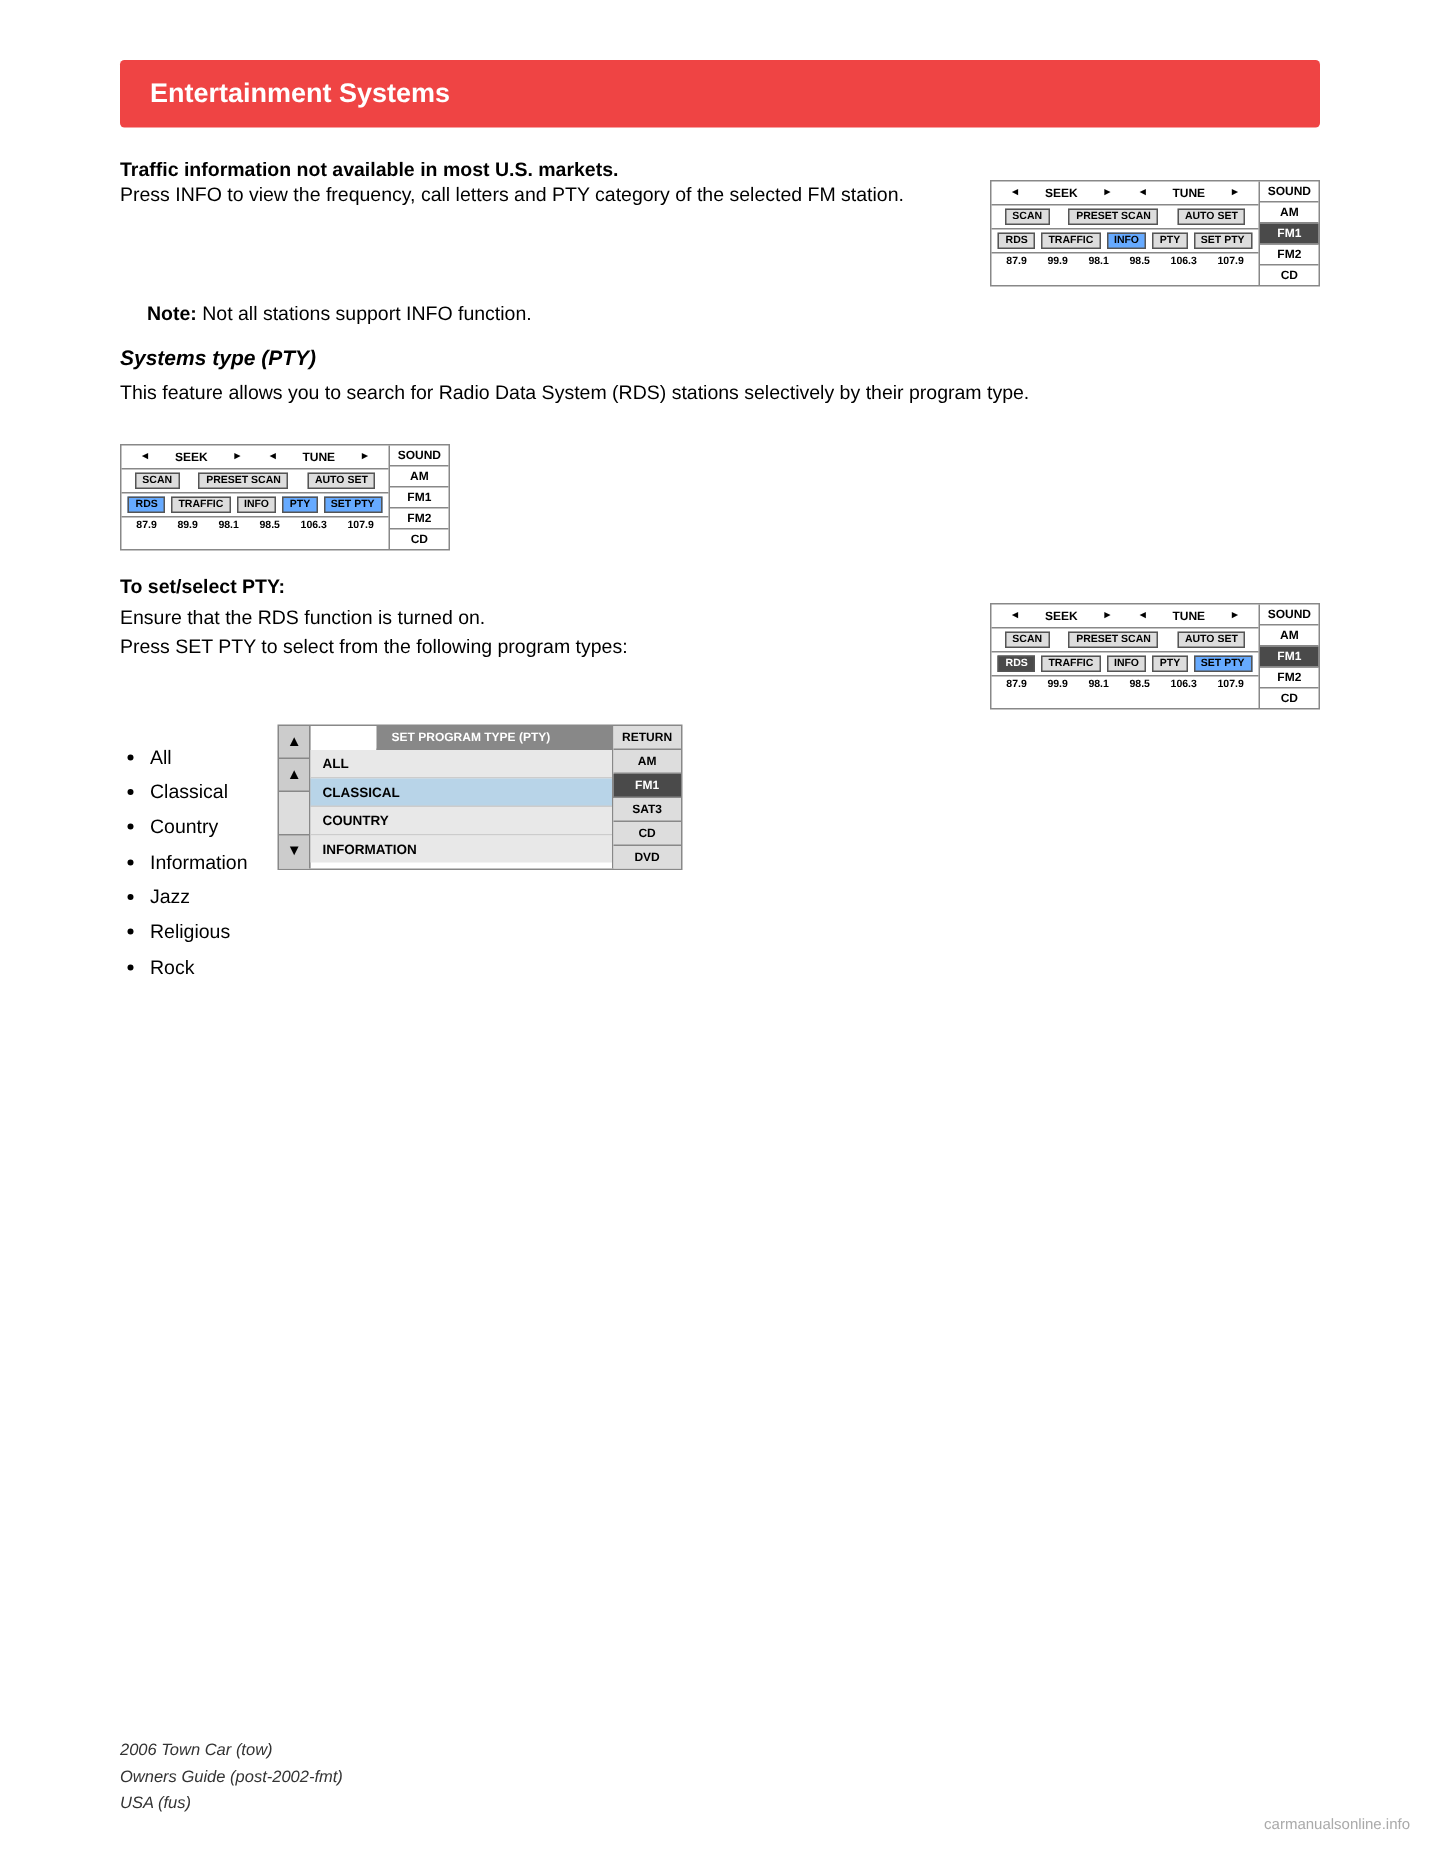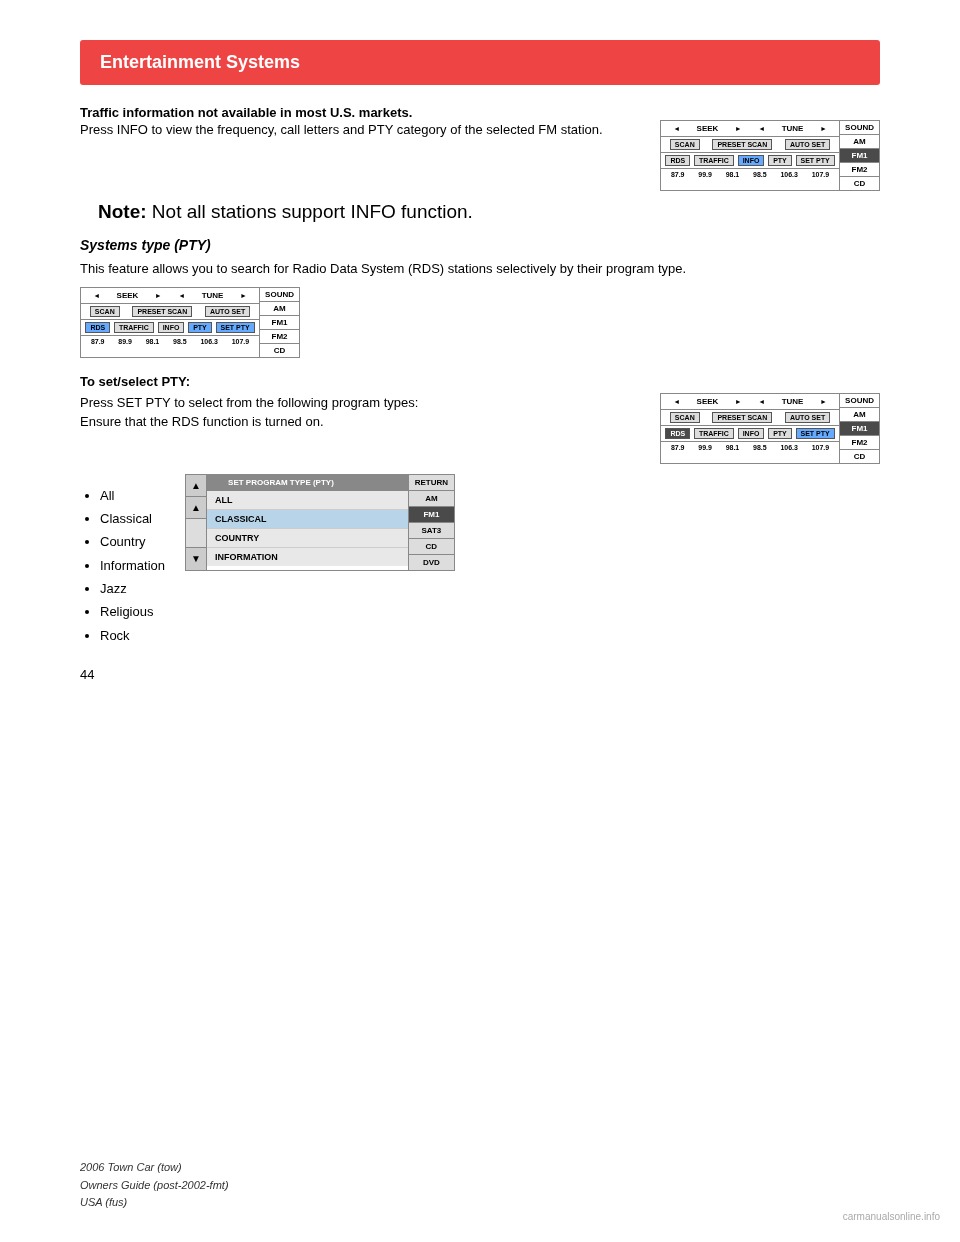--- a/index.html
+++ b/index.html
@@ -37,21 +37,21 @@
       margin-bottom: 6px;
       margin-top: 14px;
     }
 
     .bold-text {
       font-weight: bold;
     }
 
     .note-text {
       margin: 10px 0;
-      font-size: 19px;
+      font-size: 13px;
       padding-left: 18px;
     }
 
     
     .two-col {
       display: flex;
       gap: 20px;
       margin-bottom: 10px;
       align-items: flex-start;
     }
@@ -161,21 +161,21 @@
       </div>
     </div>
   </div>
 
   <p class="note-text">
     <span class="bold-text">Note:</span><span> Not all stations support INFO function.</span>
   </p>
 
   <div class="section-title">Systems type (PTY)</div>
 
-  <p class="text-col" style="margin-bottom:8px; font-size:13px; line-height:1.5;">This feature allows you to search for Radio Data System (RDS) stations selectively by their program type.</p>
+  <p class="text-col" style="margin-bottom:24px; font-size:13px; line-height:1.5;">This feature allows you to search for Radio Data System (RDS) stations selectively by their program type.</p>
 
   <div class="two-col">
     <div class="diagram-col">
 
       <div style="display:flex; border:1px solid #888; width:220px; font-size:9px;">
         <div style="flex:1;">
           <div style="display:flex; justify-content:space-around; align-items:center; padding:3px 4px; border-bottom:1px solid #888;">
             <span style="font-size:7px; font-weight:bold;">◄</span>
             <span style="font-size:8px; font-weight:bold;">SEEK</span>
             <span style="font-size:7px; font-weight:bold;">►</span>
@@ -212,22 +212,22 @@
           <div style="padding:2px 5px; font-size:8px; font-weight:bold; text-align:center;">CD</div>
         </div>
       </div>
     </div>
   </div>
 
   <p class="bold-text" style="margin-top:16px; margin-bottom:4px; font-size:13px;">To set/select PTY:</p>
 
   <div class="two-col">
     <div class="text-col">
+      <p>Ensure that the RDS function is turned on.</p>
       <p>Press SET PTY to select from the following program types:</p>
-      <p>Ensure that the RDS function is turned on.</p>
     </div>
     <div class="diagram-col">
 
       <div style="display:flex; border:1px solid #888; width:220px; font-size:9px;">
         <div style="flex:1;">
           <div style="display:flex; justify-content:space-around; align-items:center; padding:3px 4px; border-bottom:1px solid #888;">
             <span style="font-size:7px; font-weight:bold;">◄</span>
             <span style="font-size:8px; font-weight:bold;">SEEK</span>
             <span style="font-size:7px; font-weight:bold;">►</span>
             <span style="font-size:7px; font-weight:bold;">◄</span>
@@ -283,40 +283,39 @@
       <div style="display:flex; border:1px solid #888; width:270px; font-size:9px;">
 
         <div style="display:flex; flex-direction:column; border-right:1px solid #888; min-width:20px; background:#ccc;">
           <div style="width:20px; height:22px; display:flex; align-items:center; justify-content:center; font-size:10px; font-weight:bold; border-bottom:1px solid #888; cursor:pointer;">▲</div>
           <div style="width:20px; height:22px; display:flex; align-items:center; justify-content:center; font-size:10px; font-weight:bold; border-bottom:1px solid #888; cursor:pointer;">▲</div>
           <div style="flex:1; border-bottom:1px solid #888; background:#ddd;"></div>
           <div style="width:20px; height:22px; display:flex; align-items:center; justify-content:center; font-size:10px; font-weight:bold; cursor:pointer;">▼</div>
         </div>
 
         <div style="flex:1;">
-          <div style="background:#888; color:#fff; font-size:8px; font-weight:bold; padding:3px 21px; border-bottom:1px solid #888;">SET PROGRAM TYPE (PTY)</div>
+          <div style="background:#888; color:#fff; font-size:8px; font-weight:bold; padding:3px 10px; border-bottom:1px solid #888;margin-left:44px;">SET PROGRAM TYPE (PTY)</div>
           <div style="padding:4px 8px; border-bottom:1px solid #ccc; font-size:9px; font-weight:bold; background:#e8e8e8;">ALL</div>
           <div style="padding:4px 8px; border-bottom:1px solid #ccc; font-size:9px; font-weight:bold; background:#b8d4e8;">CLASSICAL</div>
           <div style="padding:4px 8px; border-bottom:1px solid #ccc; font-size:9px; font-weight:bold; background:#e8e8e8;">COUNTRY</div>
           <div style="padding:4px 8px; font-size:9px; font-weight:bold; background:#e8e8e8;">INFORMATION</div>
         </div>
 
         <div style="border-left:1px solid #888; display:flex; flex-direction:column; min-width:45px;">
           <div style="padding:3px 6px; border-bottom:1px solid #888; font-size:8px; font-weight:bold; text-align:center; background:#ddd;">RETURN</div>
           <div style="padding:3px 6px; border-bottom:1px solid #888; font-size:8px; font-weight:bold; text-align:center; background:#ddd;">AM</div>
           <div style="padding:3px 6px; border-bottom:1px solid #888; font-size:8px; font-weight:bold; text-align:center; background:#4a4a4a; color:#fff;">FM1</div>
           <div style="padding:3px 6px; border-bottom:1px solid #888; font-size:8px; font-weight:bold; text-align:center; background:#ddd;">SAT3</div>
           <div style="padding:3px 6px; border-bottom:1px solid #888; font-size:8px; font-weight:bold; text-align:center; background:#ddd;">CD</div>
           <div style="padding:3px 6px; font-size:8px; font-weight:bold; text-align:center; background:#ddd;">DVD</div>
         </div>
       </div>
     </div>
   </div>
 
-  <div class="page-number">44</div>
 
 </div>
 
 <div class="page-footer">
   <div>2006 Town Car (tow)</div>
   <div>Owners Guide (post-2002-fmt)</div>
   <div>USA (fus)</div>
 </div>
 
 <div class="watermark">carmanualsonline.info</div>

